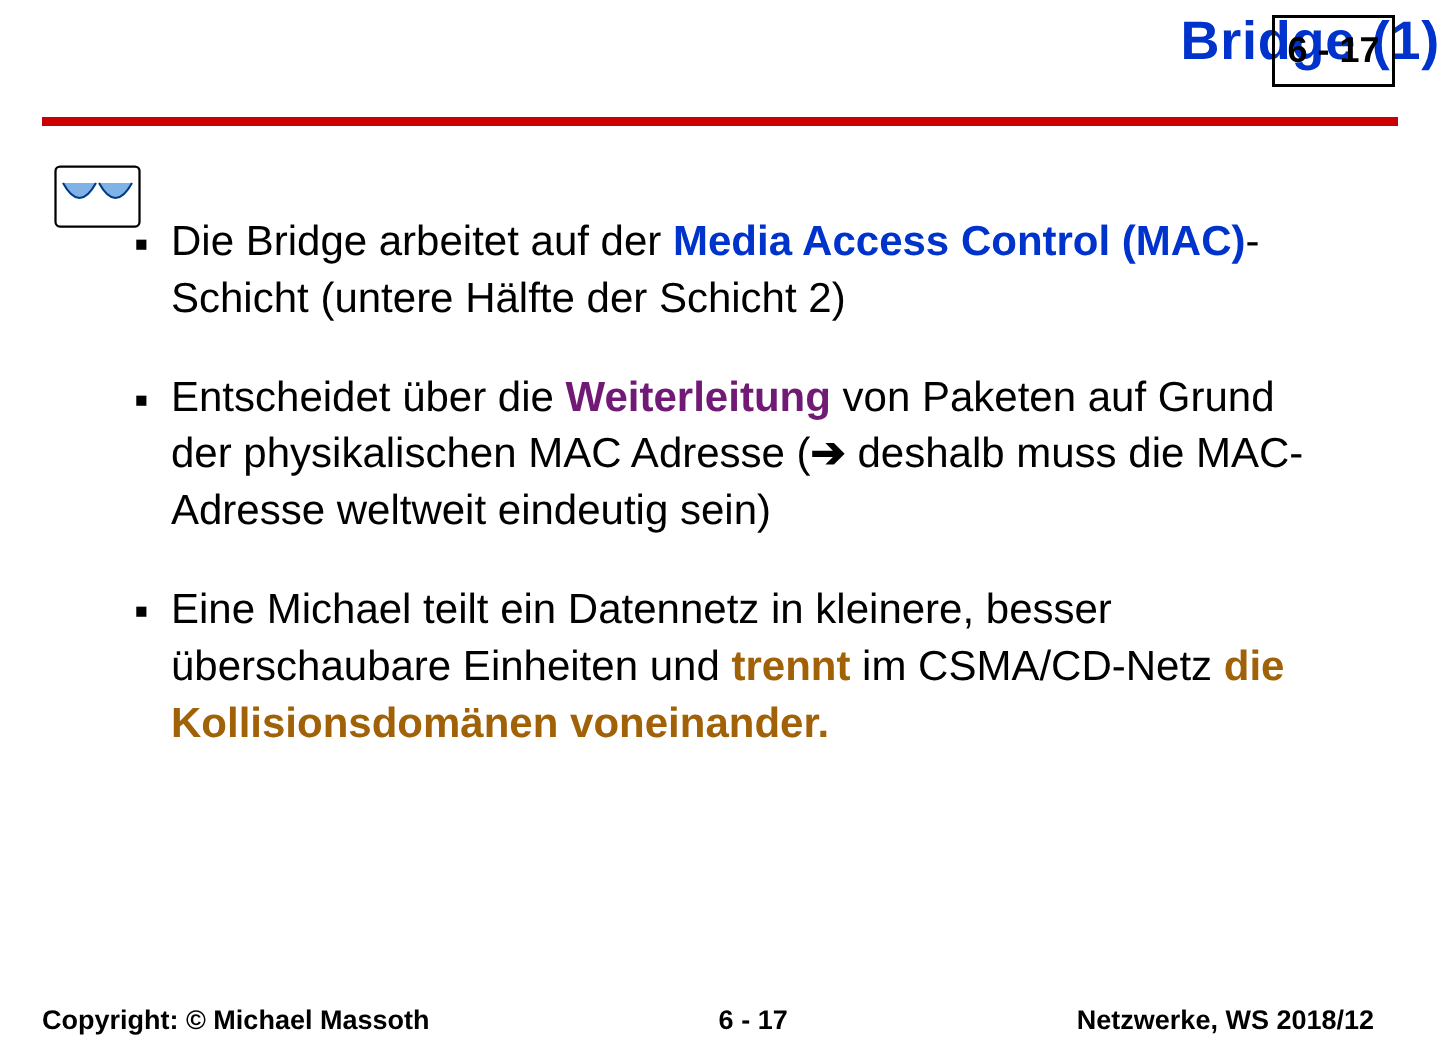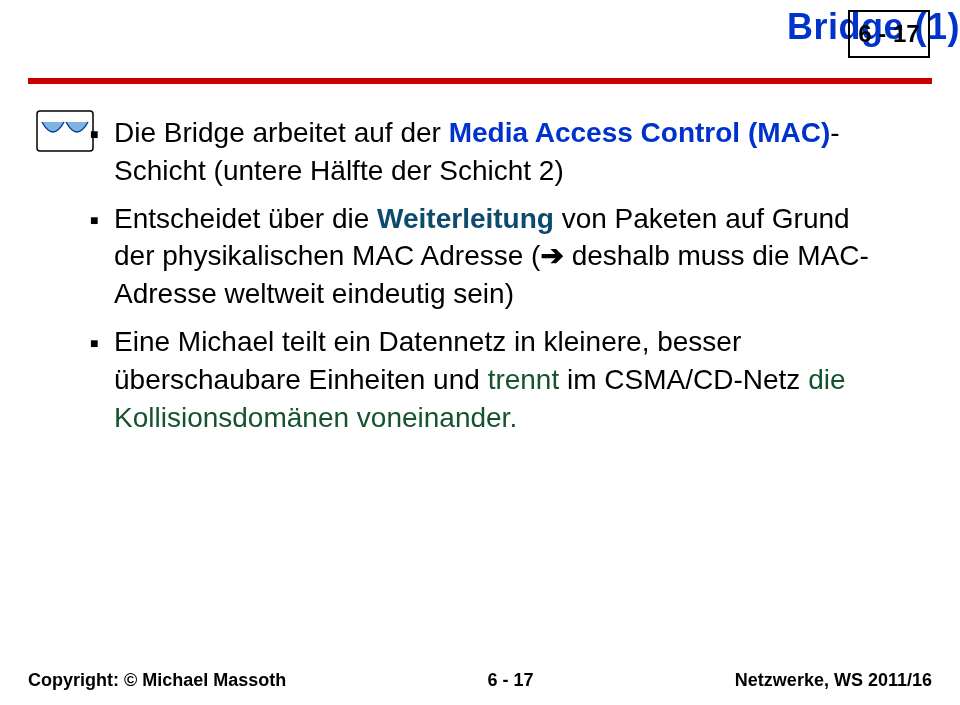--- a/index.html
+++ b/index.html
@@ -6,27 +6,27 @@
   html, body { width: 960px; height: 705px; font-family: Arial, Helvetica, sans-serif; background: #fff; }
   .slide { width: 960px; height: 705px; position: relative; padding: 0; }
   .header { position: relative; height: 78px; }
   .title { color: #0033cc; font-weight: bold; font-size: 36px; text-align: right; padding-top: 6px; letter-spacing: 0.5px; }
   .pagebox { position: absolute; right: 30px; top: 10px; width: 82px; height: 48px; border: 2px solid #000; display: flex; align-items: center; justify-content: center; font-size: 24px; font-weight: bold; }
   .redrule { height: 6px; background: #cc0000; margin: 0 28px 0 28px; }
   .body { padding: 30px 70px 0 86px; }
   .icon-wrap { position: absolute; left: 36px; top: 110px; }
   .bridge-icon { width: 58px; height: 42px; }
   ul.main { list-style: none; font-size: 28px; line-height: 1.35; color: #000; }
-  ul.main > li { position: relative; padding-left: 28px; margin-bottom: 10px; }
+  ul.main > li { position: relative; padding-left: 28px; margin-bottom: 10px; margin-top: 28px; }
   ul.main > li::before { content: "■"; font-size: 14px; position: absolute; left: 4px; top: 11px; color: #000; }
   .blue-bold { color: #0033cc; font-weight: bold; }
-  .red-bold { color: #0c4a6e; font-weight: bold; }
-  .green-bold { color: #14532d; font-weight: normal; }
+  .red-bold { color: #701a75; font-weight: bold; }
+  .green-bold { color: #a16207; font-weight: bold; }
   .arrow { font-family: Arial, sans-serif; font-weight: bold; }
-  .footer { position: absolute; bottom: 14px; left: 0; right: 0; padding: 0 28px; font-size: 18px; display: flex; justify-content: space-between; font-weight: bold; text-align: center; }
+  .footer { position: absolute; bottom: 14px; left: 0; right: 16px; padding: 0 28px; font-size: 18px; display: flex; justify-content: space-between; font-weight: bold; text-align: center; }
   .footer .center { font-weight: bold; }
 </style>
 </head>
 <body>
 
 <div class="slide">
   <div class="header">
     <div class="title">Bridge (1)</div>
     <div class="pagebox">6 - 17</div>
   </div>
@@ -50,15 +50,15 @@
       </li>
       <li>
         <span>Eine Michael teilt ein Datennetz in kleinere, besser überschaubare Einheiten und </span><span class="green-bold">trennt</span><span> im CSMA/CD-Netz </span><span class="green-bold">die Kollisionsdomänen voneinander.</span>
       </li>
     </ul>
   </div>
 
   <div class="footer">
     <span>Copyright: © Michael Massoth</span>
     <span class="center">6 - 17</span>
-    <span>Netzwerke, WS 2011/16</span>
+    <span>Netzwerke, WS 2018/12</span>
   </div>
 </div>
 
 </body></html>

